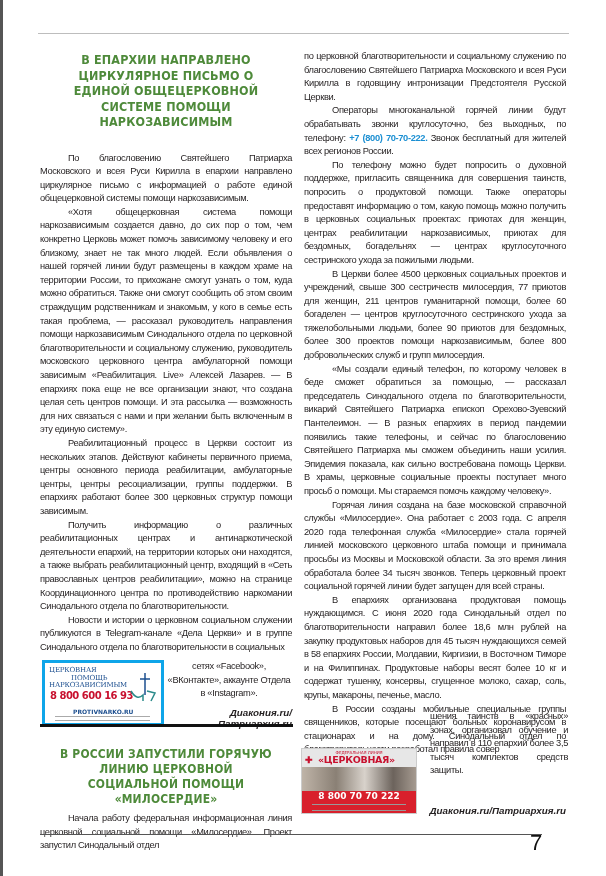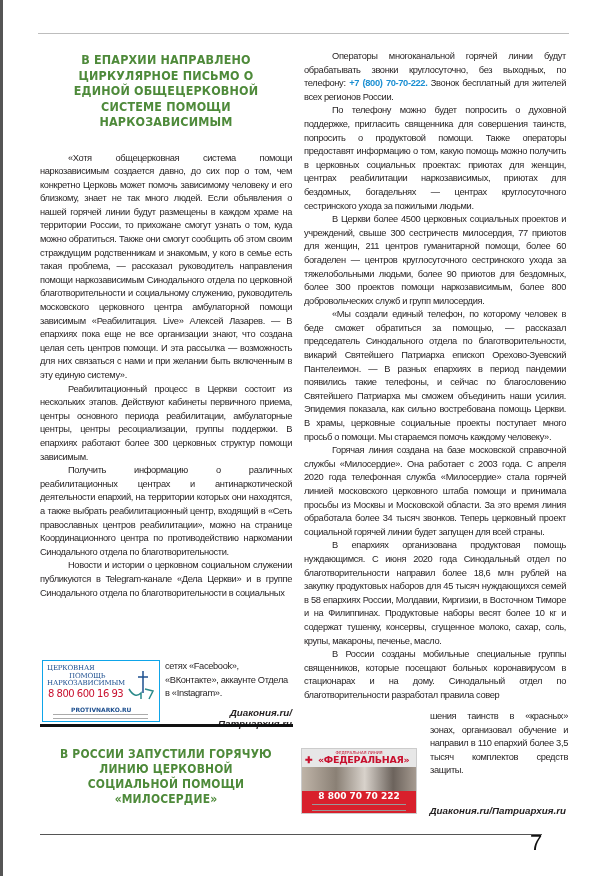--- a/index.html
+++ b/index.html
@@ -11,27 +11,27 @@
   .col-left { left:40px; top:48px; width:252px; }
   .col-right { left:304px; top:50px; width:262px; }
   .headline { color:#4e8a3a; font-family:"DejaVu Sans", sans-serif; font-weight:bold; text-align:center;
               font-size:13px; line-height:15.5px; letter-spacing:0.2px; margin:0; text-transform:uppercase; transform:scaleX(0.86); transform-origin:center; }
   .headline1 { margin-top:4px; margin-bottom:22px; }
   .headline2 { font-size:12.5px; line-height:15px; }
   p { margin:0; text-indent:28px; }
   p.noindent { text-indent:0; }
   .phone { color:#1b8fd2; font-weight:bold;margin-top:33px; }
   .source { font-weight:bold; font-style:italic; text-align:right; font-size:9.8px; display:block; }
-  .ad1 { position:absolute; left:42px; top:660px; width:116px; height:60px; border:1px solid #0ea5e9; background:#fff; }
+  .ad1 { position:absolute; left:42px; top:660px; width:116px; height:60px; border:3px solid #0ea5e9; background:#fff; }
   .ad1 .t1 { position:absolute; left:4px; top:4px; font-size:7px; line-height:7.5px; color:#1d4f8f; font-family:"DejaVu Serif",serif; letter-spacing:-0.2px; }
-  .ad1 .tel { position:absolute; left:5px; top:27px; font-size:10px; font-weight:normal; color:#c8102e; font-family:"DejaVu Sans",sans-serif; letter-spacing:-0.5px; }
+  .ad1 .tel { position:absolute; left:5px; top:27px; font-size:10px; font-weight:bold; color:#c8102e; font-family:"DejaVu Sans",sans-serif; letter-spacing:-0.5px; }
   .ad1 .site { position:absolute; left:28px; top:45px; font-size:6px; font-weight:bold; color:#1d4f8f; font-family:"DejaVu Sans",sans-serif; }
   .ad1 .logo { position:absolute; right:4px; top:8px; width:28px; height:34px; }
   .ad1 .fine { position:absolute; left:10px; top:53px; width:95px; height:3px; border-top:1px solid #aaa; border-bottom:1px solid #aaa; }
-  .side-text1 { position:absolute; left:165px; top:660px; width:128px; font-size:9.3px; line-height:13.6px; text-align:left; letter-spacing:-0.35px; }
+  .side-text1 { position:absolute; left:165px; top:660px; width:128px; font-size:9.3px; line-height:13.6px; text-align:center; letter-spacing:-0.35px; }
   .source1 { position:absolute; left:160px; top:707px; width:132px; }
   .mid-rule { position:absolute; left:40px; top:724px; width:253px; height:3px; background:#111; }
   .col-left2 { position:absolute; left:40px; top:746px; width:252px; }
   .col-left2 p { font-size:9.3px; line-height:13.6px; letter-spacing:-0.35px; text-align:justify; }
   .ad2 { position:absolute; left:301px; top:748px; width:114px; height:64px; background:#e7e7e7; overflow:hidden; border:1px solid #ccc; }
   .ad2 .top { position:absolute; left:0; top:0; width:100%; height:12px; text-align:center; font-size:4px; color:#c8102e; padding-top:1px; font-family:"DejaVu Sans",sans-serif; }
   .ad2 .brand { position:absolute; left:6px; top:5px; font-size:9.5px; font-weight:bold; color:#c8102e; font-family:"DejaVu Sans",sans-serif; letter-spacing:-0.3px; }
   .ad2 .cross { position:absolute; left:3px; top:6px; color:#c8102e; font-weight:bold; font-size:9px; }
   .ad2 .photo { position:absolute; left:0; top:18px; width:100%; height:24px; background:linear-gradient(90deg,#bfb4a8,#8a8075 30%,#d8d2cb 55%,#6c635c 80%,#a59a90); }
   .ad2 .bar { position:absolute; left:0; top:42px; width:100%; height:28px; background:#d8202c; color:#fff; font-size:9px; font-weight:bold; text-align:center; line-height:11px; font-family:"DejaVu Sans",sans-serif; }
@@ -45,20 +45,21 @@
   .page-num { position:absolute; left:530px; top:830px; font-size:22px; color:#111; font-family:"Liberation Sans",sans-serif; }
 </style>
 </head>
 <body>
 
 <div class="left-edge"></div>
 <div class="top-rule"></div>
 
 <div class="col col-left">
   <h2 class="headline headline1">В епархии направлено циркулярное письмо о единой общецерковной системе помощи наркозависимым</h2>
+  <p>По благословению Святейшего Патриарха Московского и всея Руси Кирилла в епархии направлено циркулярное письмо с информацией о работе единой общецерковной системы помощи наркозависимым.</p>
   <p>«Хотя общецерковная система помощи наркозависимым создается давно, до сих пор о том, чем конкретно Церковь может помочь зависимому человеку и его близкому, знает не так много людей. Если объявления о нашей горячей линии будут размещены в каждом храме на территории России, то прихожане смогут узнать о том, куда можно обратиться. Также они смогут сообщить об этом своим страждущим родственникам и знакомым, у кого в семье есть такая проблема, — рассказал руководитель направления помощи наркозависимым Синодального отдела по церковной благотворительности и социальному служению, руководитель московского церковного центра амбулаторной помощи зависимым «Реабилитация. Live» Алексей Лазарев. — В епархиях пока еще не все организации знают, что создана целая сеть центров помощи. И эта рассылка — возможность для них связаться с нами и при желании быть включенным в эту единую систему».</p>
   <p>Реабилитационный процесс в Церкви состоит из нескольких этапов. Действуют кабинеты первичного приема, центры основного периода реабилитации, амбулаторные центры, центры ресоциализации, группы поддержки. В епархиях работают более 300 церковных структур помощи зависимым.</p>
   <p>Получить информацию о различных реабилитационных центрах и антинаркотической деятельности епархий, на территории которых они находятся, а также выбрать реабилитационный центр, входящий в «Сеть православных центров реабилитации», можно на странице Координационного центра по противодействию наркомании Синодального отдела по благотворительности.</p>
   <p>Новости и истории о церковном социальном служении публикуются в Telegram-канале «Дела Церкви» и в группе Синодального отдела по благотворительности в социальных</p>
 </div>
 
 <div class="ad1">
   <div class="t1">
     <div>ЦЕРКОВНАЯ</div>
     <div style="padding-left:22px">ПОМОЩЬ</div>
@@ -77,40 +78,42 @@
 
 <div class="side-text1">сетях «Facebook», «ВКонтакте», аккаунте Отдела в «Instagram».</div>
 <div class="source1">
   <span class="source">Диакония.ru/Патриархия.ru</span>
 </div>
 
 <div class="mid-rule"></div>
 
 <div class="col-left2">
   <h2 class="headline headline2">В России запустили горячую линию церковной социальной помощи «Милосердие»</h2>
+  <p style="margin-top:6px">Начала работу федеральная информационная линия церковной социальной помощи «Милосердие». Проект запустил Синодальный отдел</p>
 </div>
 
 <div class="col col-right">
+  <p class="noindent">по церковной благотворительности и социальному служению по благословению Святейшего Патриарха Московского и всея Руси Кирилла в годовщину интронизации Предстоятеля Русской Церкви.</p>
   <p>
     <span>Операторы многоканальной горячей линии будут обрабатывать звонки круглосуточно, без выходных, по телефону:</span>
     <span class="phone">+7 (800) 70-70-222.</span>
     <span>Звонок бесплатный для жителей всех регионов России.</span>
   </p>
   <p>По телефону можно будет попросить о духовной поддержке, пригласить священника для совершения таинств, попросить о продуктовой помощи. Также операторы предоставят информацию о том, какую помощь можно получить в церковных социальных проектах: приютах для женщин, центрах реабилитации наркозависимых, приютах для бездомных, богадельнях — центрах круглосуточного сестринского ухода за пожилыми людьми.</p>
   <p>В Церкви более 4500 церковных социальных проектов и учреждений, свыше 300 сестричеств милосердия, 77 приютов для женщин, 211 центров гуманитарной помощи, более 60 богаделен — центров круглосуточного сестринского ухода за тяжелобольными людьми, более 90 приютов для бездомных, более 300 проектов помощи наркозависимым, более 800 добровольческих служб и групп милосердия.</p>
   <p>«Мы создали единый телефон, по которому человек в беде сможет обратиться за помощью, — рассказал председатель Синодального отдела по благотворительности, викарий Святейшего Патриарха епископ Орехово-Зуевский Пантелеимон. — В разных епархиях в период пандемии появились такие телефоны, и сейчас по благословению Святейшего Патриарха мы сможем объединить наши усилия. Эпидемия показала, как сильно востребована помощь Церкви. В храмы, церковные социальные проекты поступает много просьб о помощи. Мы стараемся помочь каждому человеку».</p>
   <p>Горячая линия создана на базе московской справочной службы «Милосердие». Она работает с 2003 года. С апреля 2020 года телефонная служба «Милосердие» стала горячей линией московского церковного штаба помощи и принимала просьбы из Москвы и Московской области. За это время линия обработала более 34 тысяч звонков. Теперь церковный проект социальной горячей линии будет запущен для всей страны.</p>
   <p>В епархиях организована продуктовая помощь нуждающимся. С июня 2020 года Синодальный отдел по благотворительности направил более 18,6 млн рублей на закупку продуктовых наборов для 45 тысяч нуждающихся семей в 58 епархиях России, Молдавии, Киргизии, в Восточном Тиморе и на Филиппинах. Продуктовые наборы весят более 10 кг и содержат тушенку, консервы, сгущенное молоко, сахар, соль, крупы, макароны, печенье, масло.</p>
   <p>В России созданы мобильные специальные группы священников, которые посещают больных коронавирусом в стационарах и на дому. Синодальный отдел по благотворительности разработал правила совер</p>
 </div>
 
 <div class="ad2">
   <div class="top">ФЕДЕРАЛЬНАЯ ЛИНИЯ</div>
   <span class="cross">✚</span>
-  <div class="brand" style="left:16px">«ФЕДЕРАЛЬНАЯ»</div>
+  <div class="brand" style="left:16px">«ЦЕРКОВНАЯ»</div>
   <div class="photo"></div>
   <div class="bar">8 800 70 70 222</div>
   <div class="fine"></div>
 </div>
 
 <div class="side-text2">шения таинств в «красных» зонах, организовал обучение и направил в 110 епархий более 3,5 тысяч комплектов средств защиты.</div>
 <div class="source2">
   <span class="source">Диакония.ru/Патриархия.ru</span>
 </div>
 

